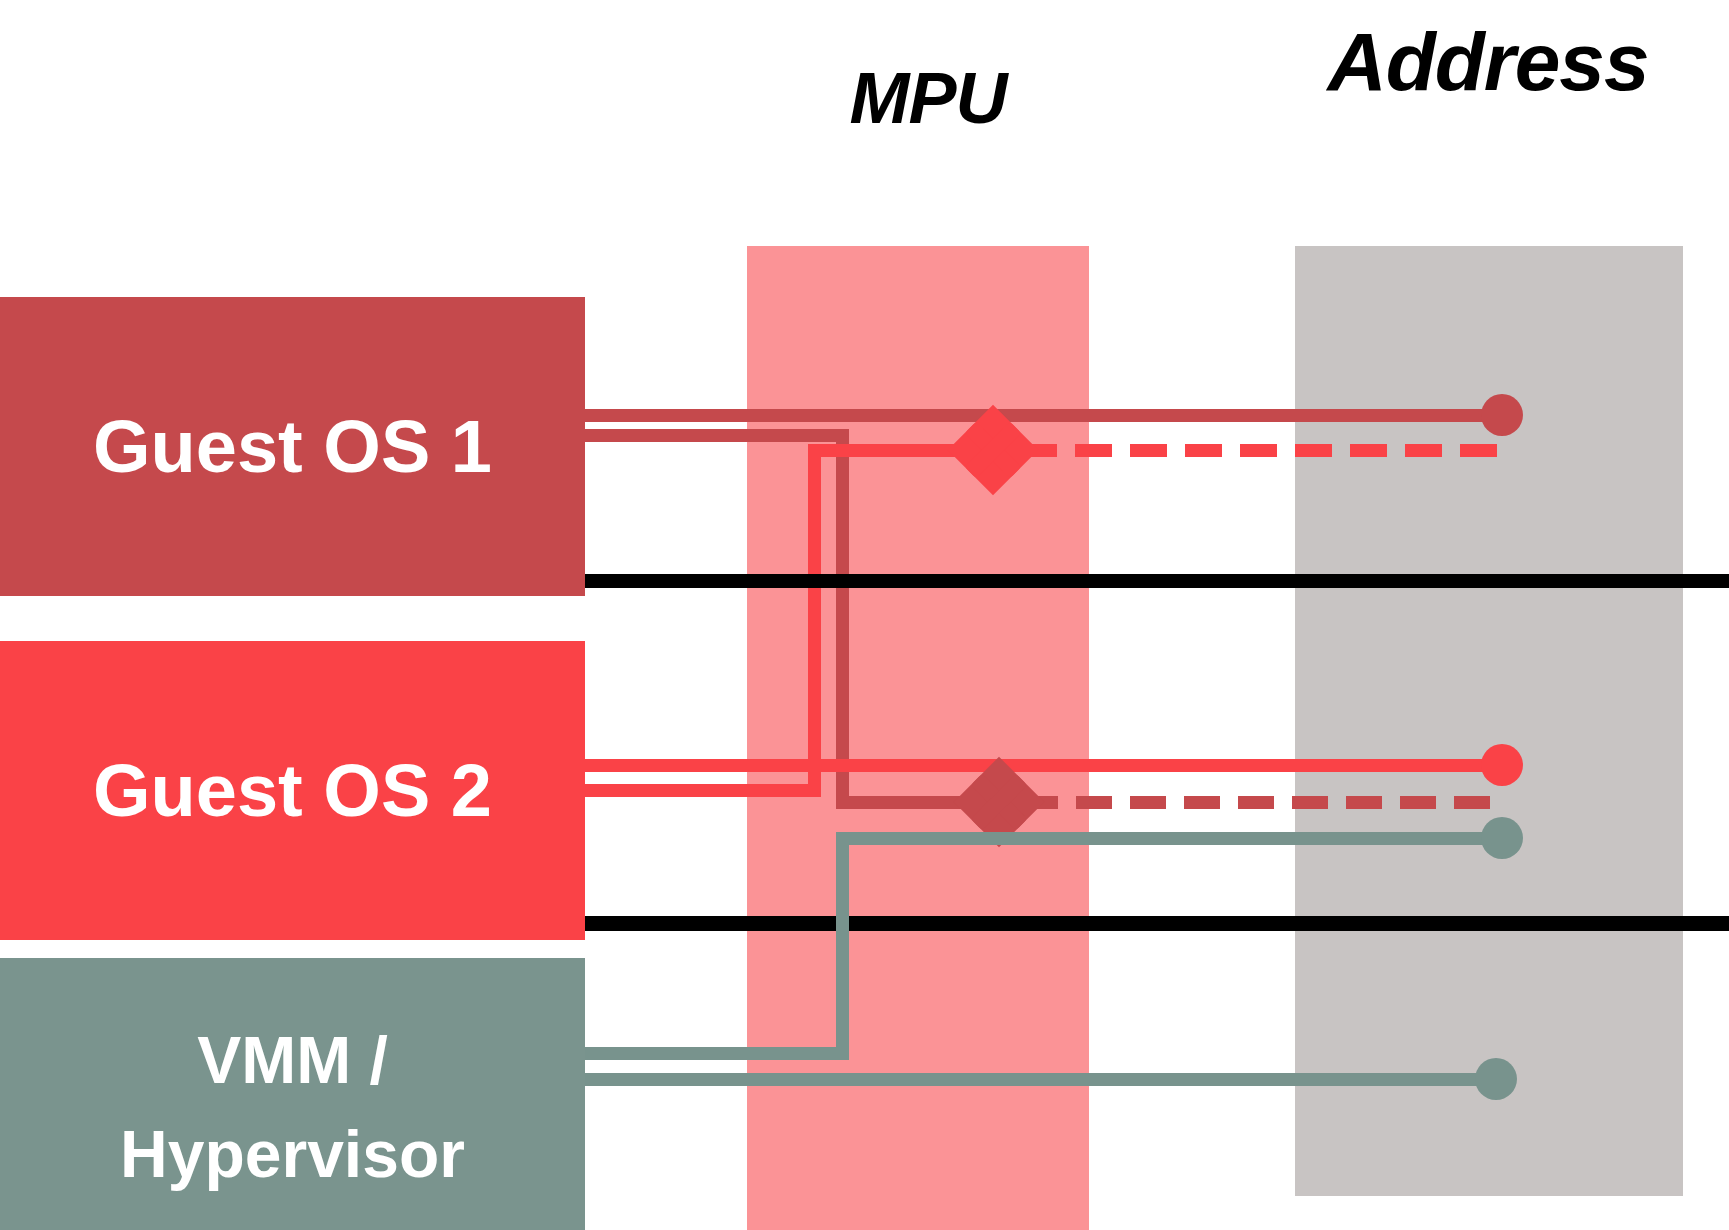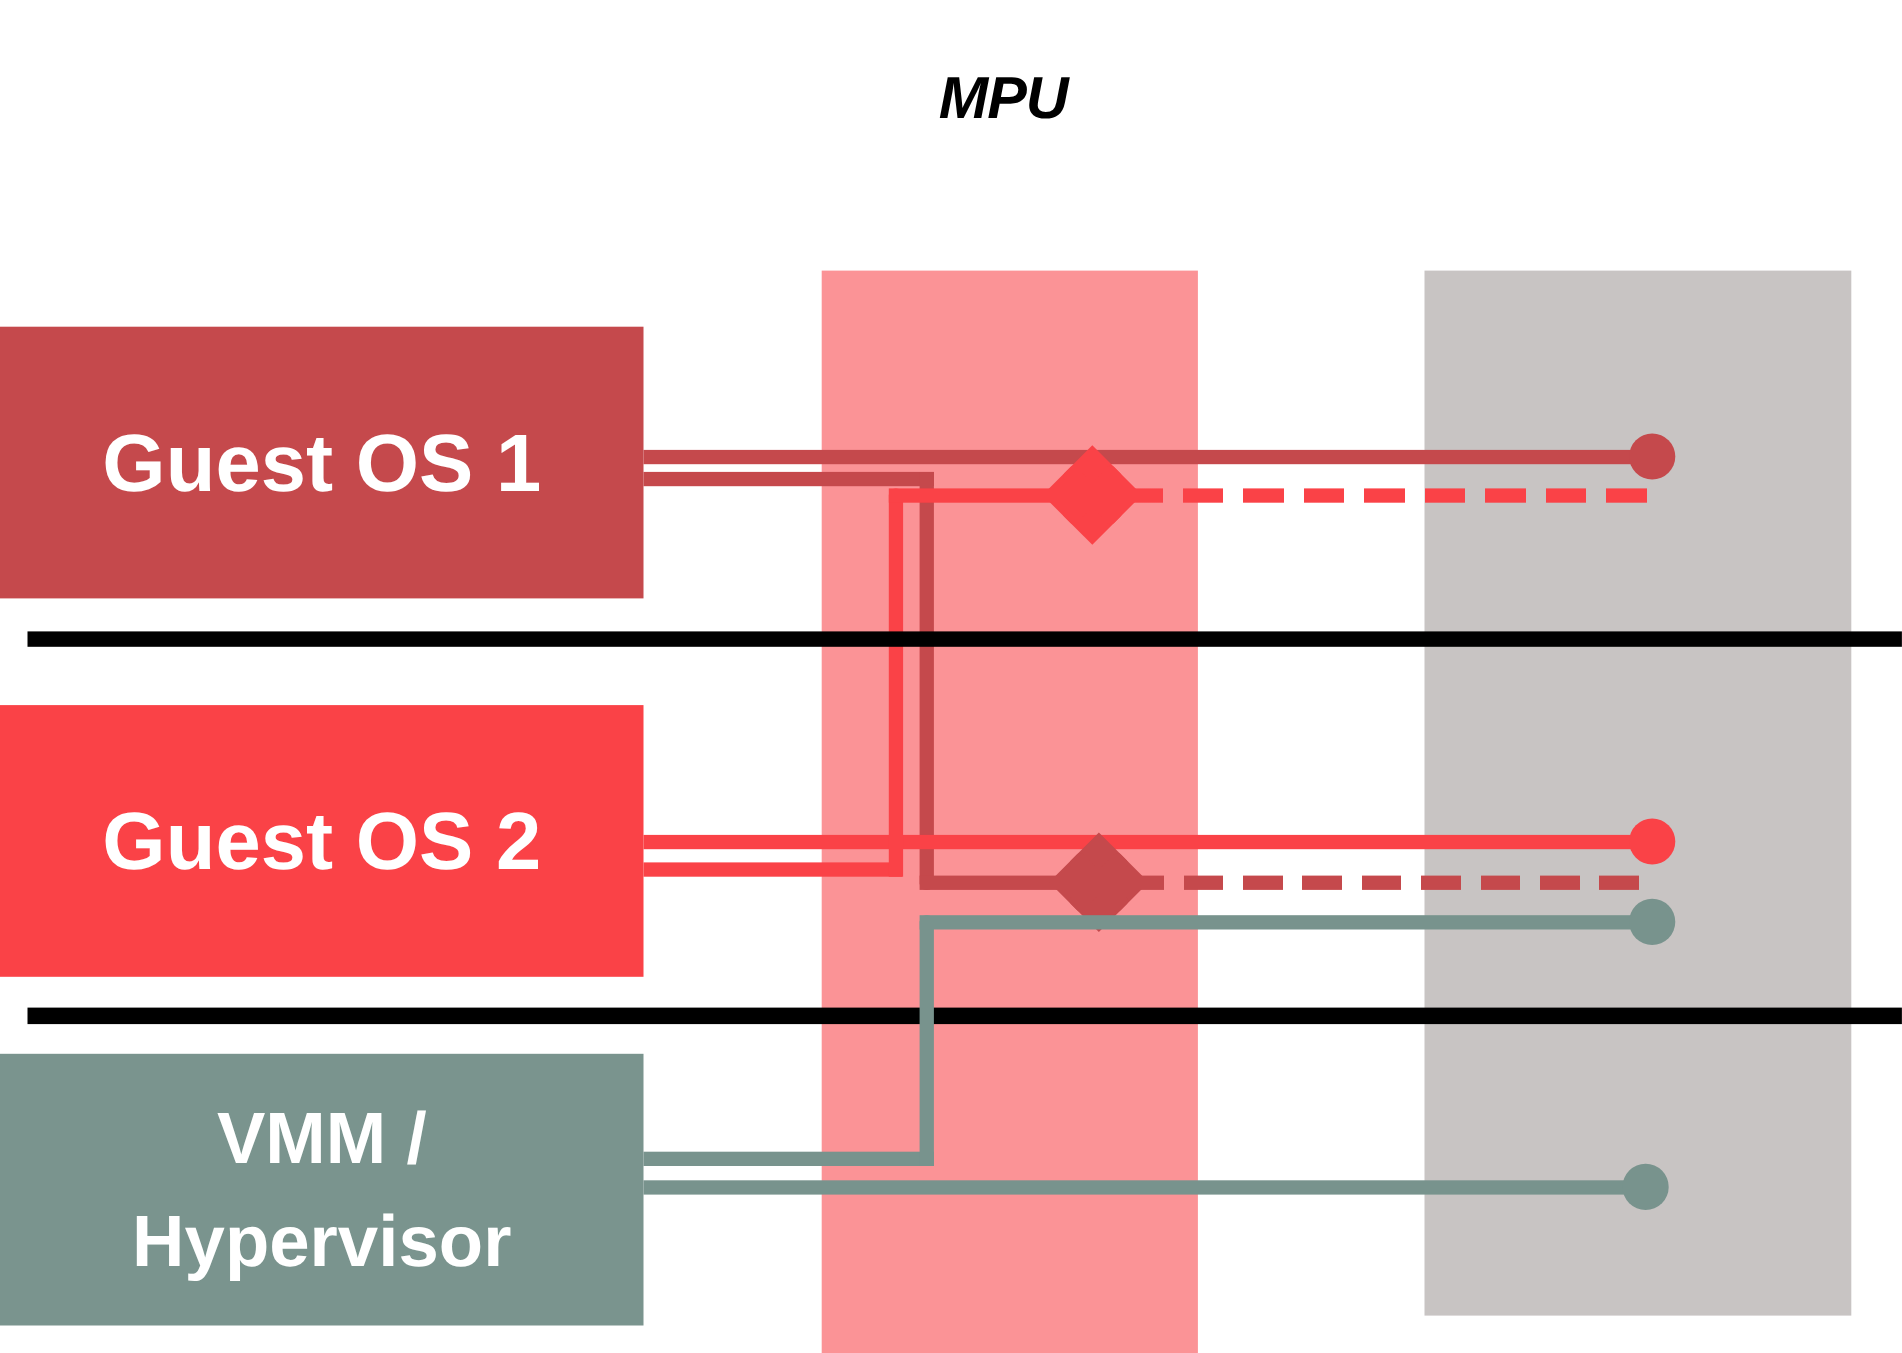--- a/index.html
+++ b/index.html
@@ -18,26 +18,26 @@
 
   
   .hdr{
     position:absolute;
     font-weight:bold;font-style:italic;
     color:var(--header-text);
     text-align:center;
     z-index:9;
     letter-spacing:-1px;
   }
-  #hdr-mpu{left:712px;top:62px;width:400px;font-size:54px;line-height:1.0;}
+  #hdr-mpu{left:728px;top:62px;width:400px;font-size:72px;line-height:1.0;}
   #hdr-addr{left:1258px;top:14px;width:460px;font-size:82px;line-height:1.16;}
 
   
   .obox{
-    position:absolute;left:0;width:585px;height:247px;
+    position:absolute;left:0;width:585px;height:299px;
     display:flex;flex-direction:column;align-items:center;justify-content:center;
     color:var(--box-text);font-weight:bold;
     z-index:8;text-align:center;
   }
   #box-guest1{top:297px;background:var(--dark-red);font-size:74px;}
   #box-guest2{top:641px;background:var(--bright-red);font-size:74px;align-items:center;}
   #box-vmm{top:958px;background:var(--teal-box);font-size:66px;line-height:1.42;}
 
   
   .sep{position:absolute;left:25px;width:1704px;background:var(--separator);z-index:5;}
@@ -91,20 +91,21 @@
 </head>
 <body>
 
 <div id="stage" style="--background: #FFFFFF; --dark-red: #C5494C; --bright-red: #FA4247; --teal-box: #7A948E; --teal-line: #78938D; --mpu-band: #FB9396; --address-band: #C8C4C3; --separator: #000000; --box-text: #FFFFFF; --header-text: #000000;">
 
   <div id="band-mpu" class="band"></div>
   <div id="band-addr" class="band"></div>
 
   <div id="hdr-mpu" class="hdr">MPU</div>
   <div id="hdr-addr" class="hdr">
+    <div>Address</div>
   </div>
 
   <div id="sep-1" class="sep"></div>
   <div id="sep-2" class="sep"></div>
 
   <div class="ln dark z-dark" style="left:585px;top:409px;width:917px;height:13px;"></div>
   <div class="dot dark" style="left:1481px;top:394px;"></div>
 
   <div class="ln dark z-dark" style="left:585px;top:429px;width:264px;height:13px;"></div>
   <div class="ln dark z-dark" style="left:836px;top:429px;width:13px;height:380px;border-radius:0 0 6px 6px;"></div>

